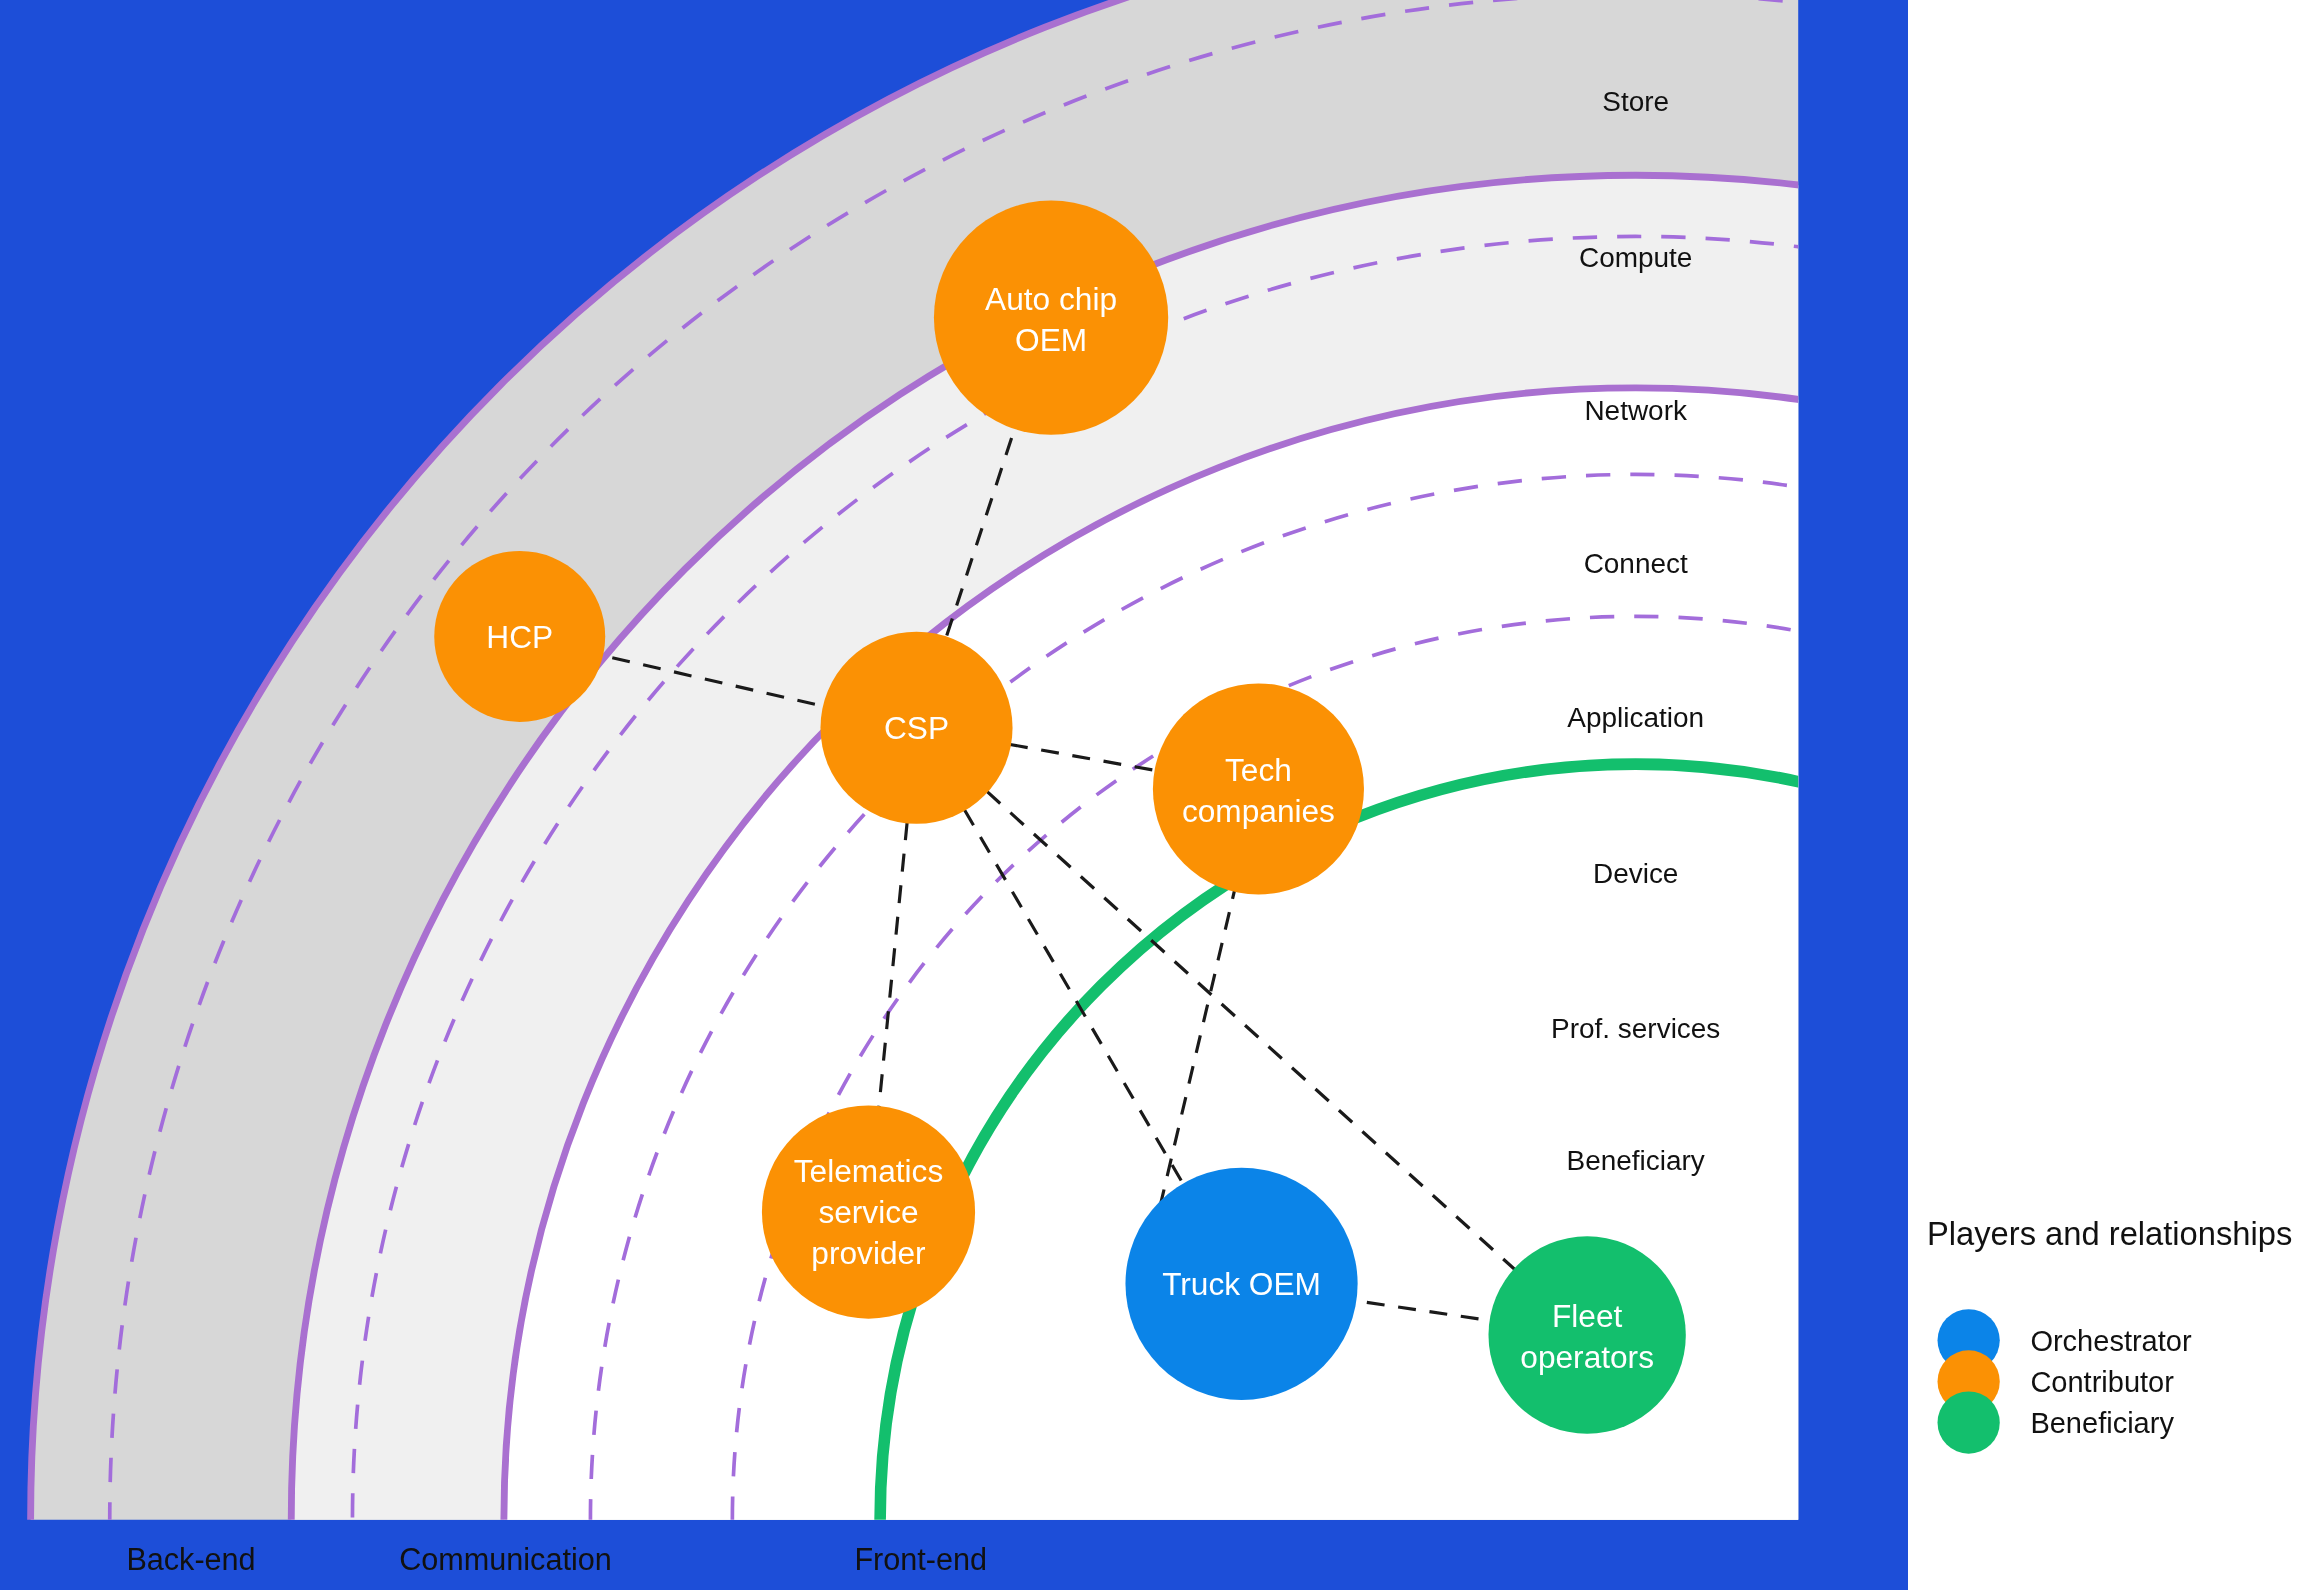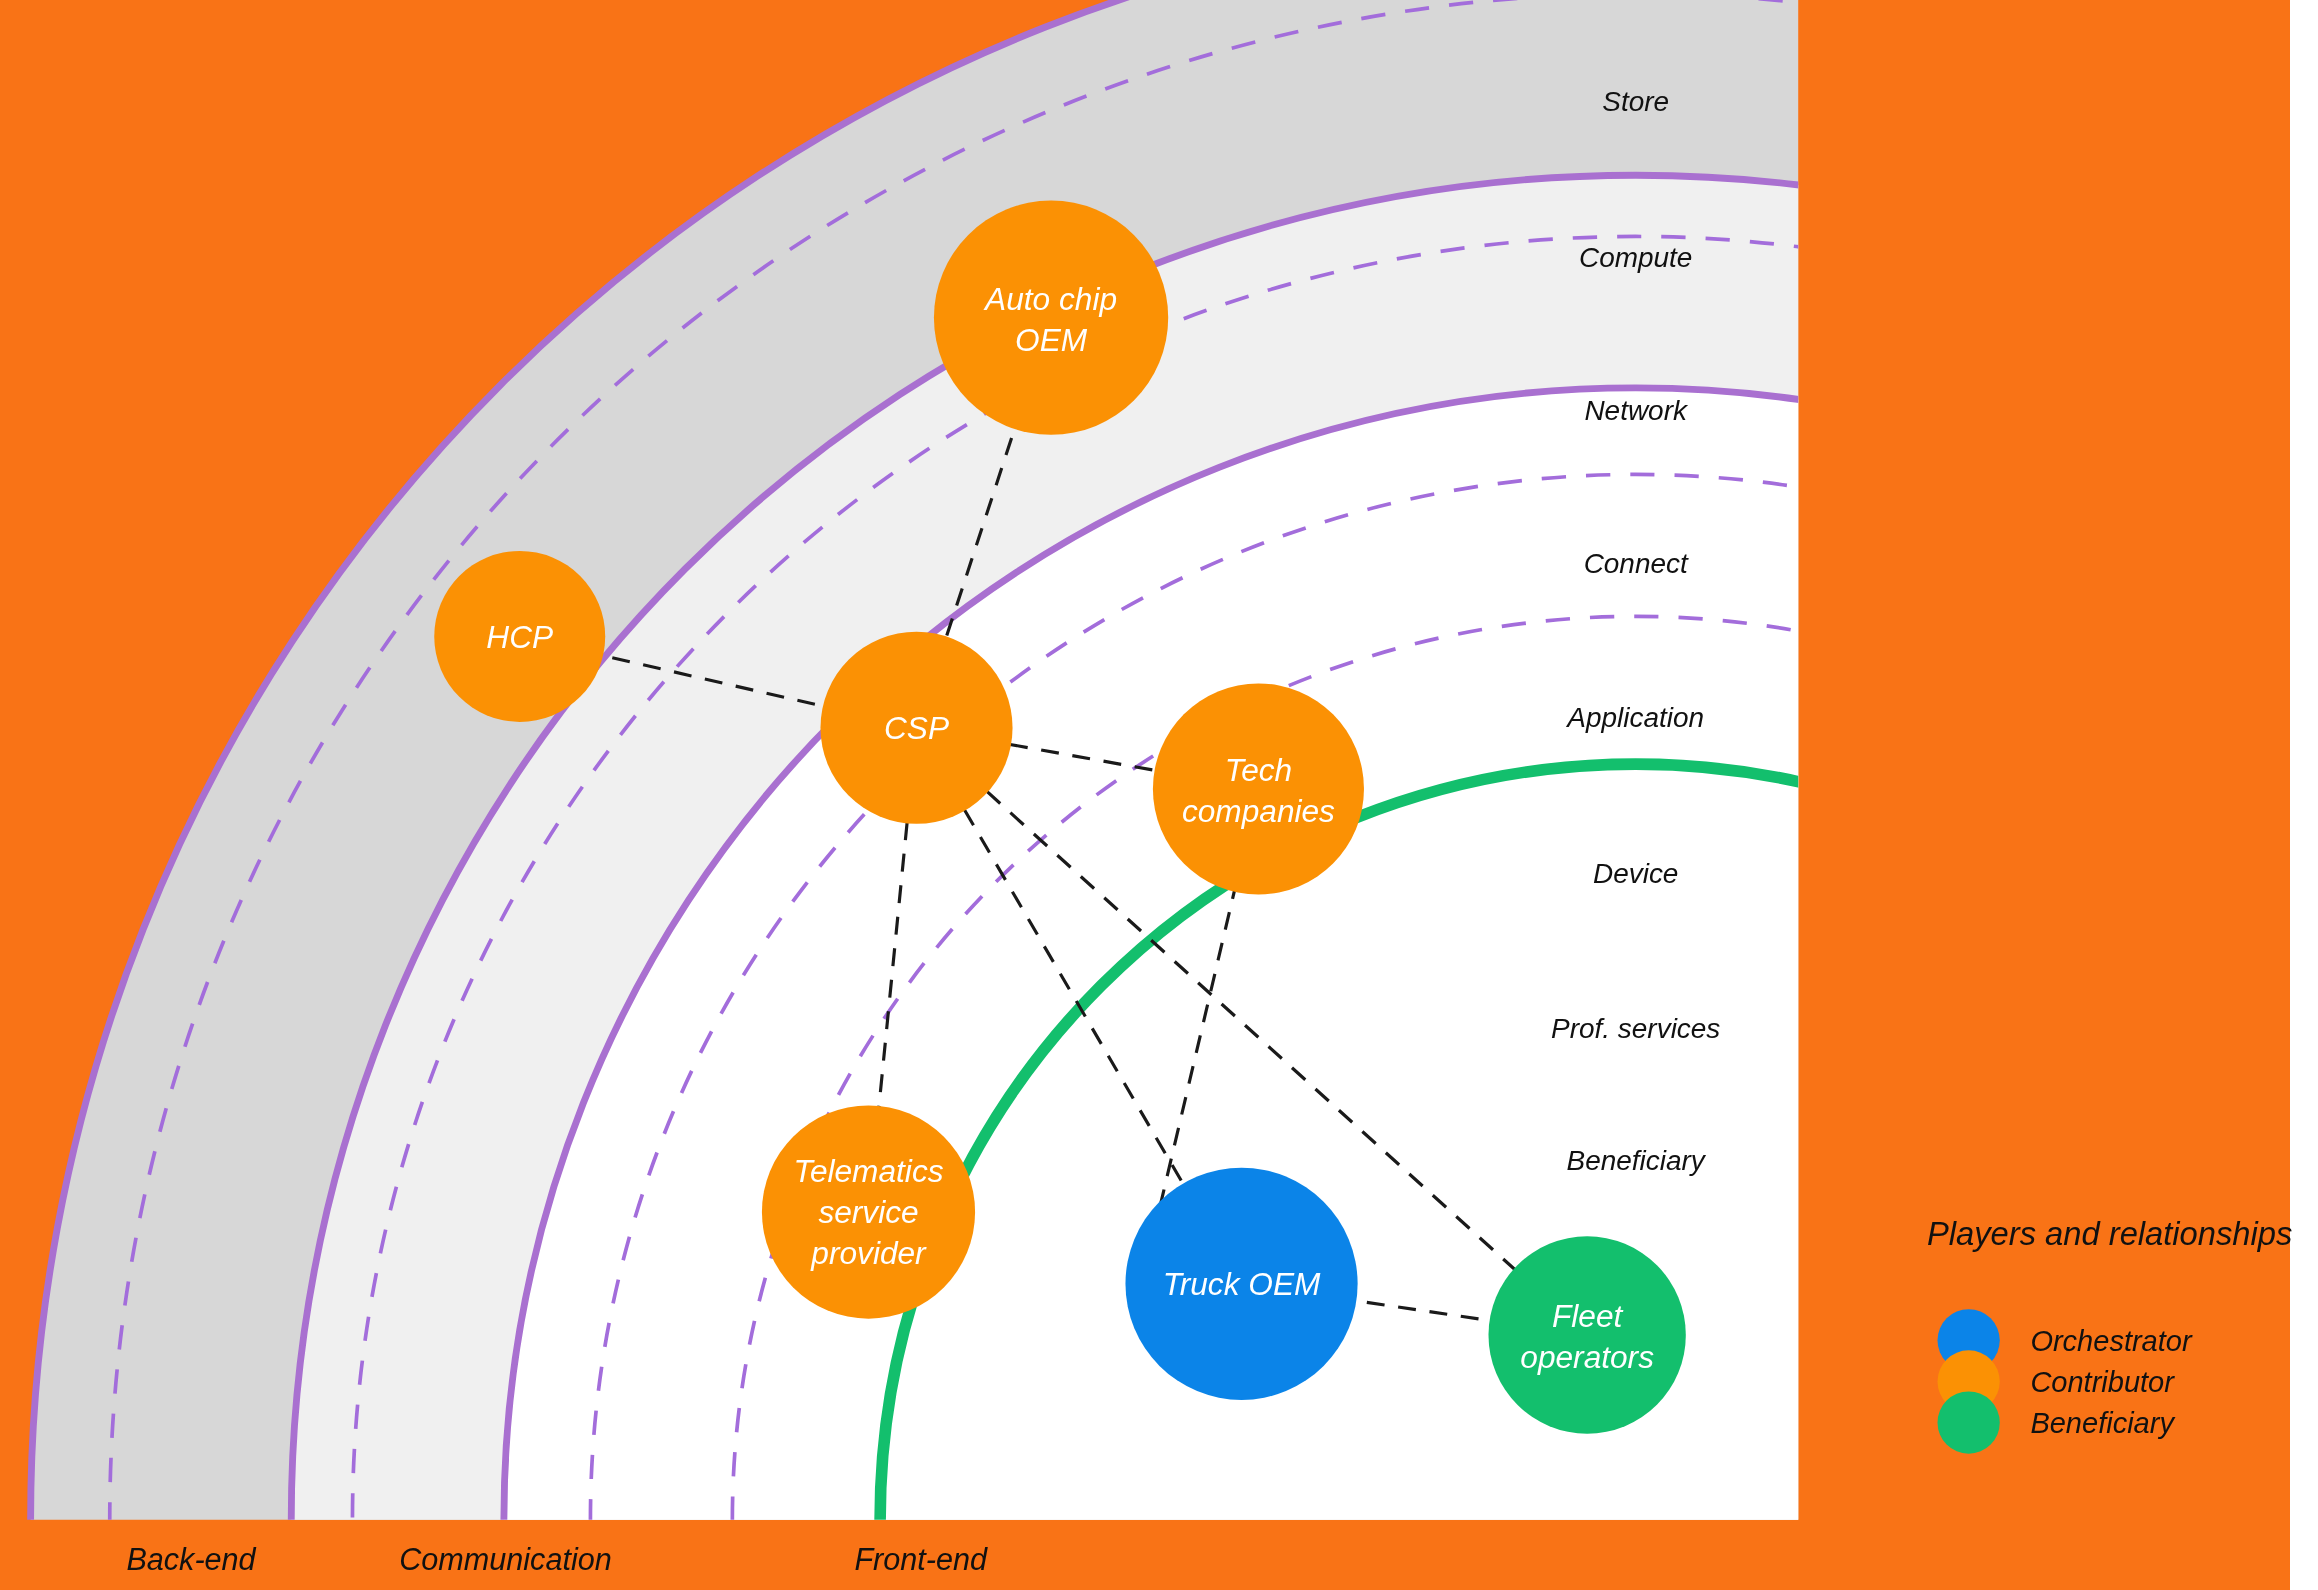--- a/index.html
+++ b/index.html
@@ -1,21 +1,21 @@
 <!DOCTYPE html>
 <html style="font-size:8.4px"><head>
 <meta charset="utf-8">
 <style>
   html,body{margin:0;padding:0;background:#ffffff;}
   body{
     width:2319px;height:1591px;overflow:hidden;
     font-family:"Liberation Sans","DejaVu Sans",sans-serif;
     -webkit-font-smoothing:antialiased;
   }
-  #stage{position:relative;width:2290px;height:1591px;background:#f97316;font-style:italic;}
+  #stage{position:relative;width:1908px;height:1591px;background:#1d4ed8;}
   svg#canvas{position:absolute;left:0;top:0;width:2319px;height:1591px;display:block;}
 
   .ring-label{font-size:53px;fill:#111111;}
   .axis-label{font-size:58px;fill:#111111;}
   .node-label{font-size:60px;fill:#ffffff;}
   .legend-title{font-size:62px;fill:#111111;}
   .legend-label{font-size:55px;fill:#111111;}
 </style>
 </head>
 <body>

